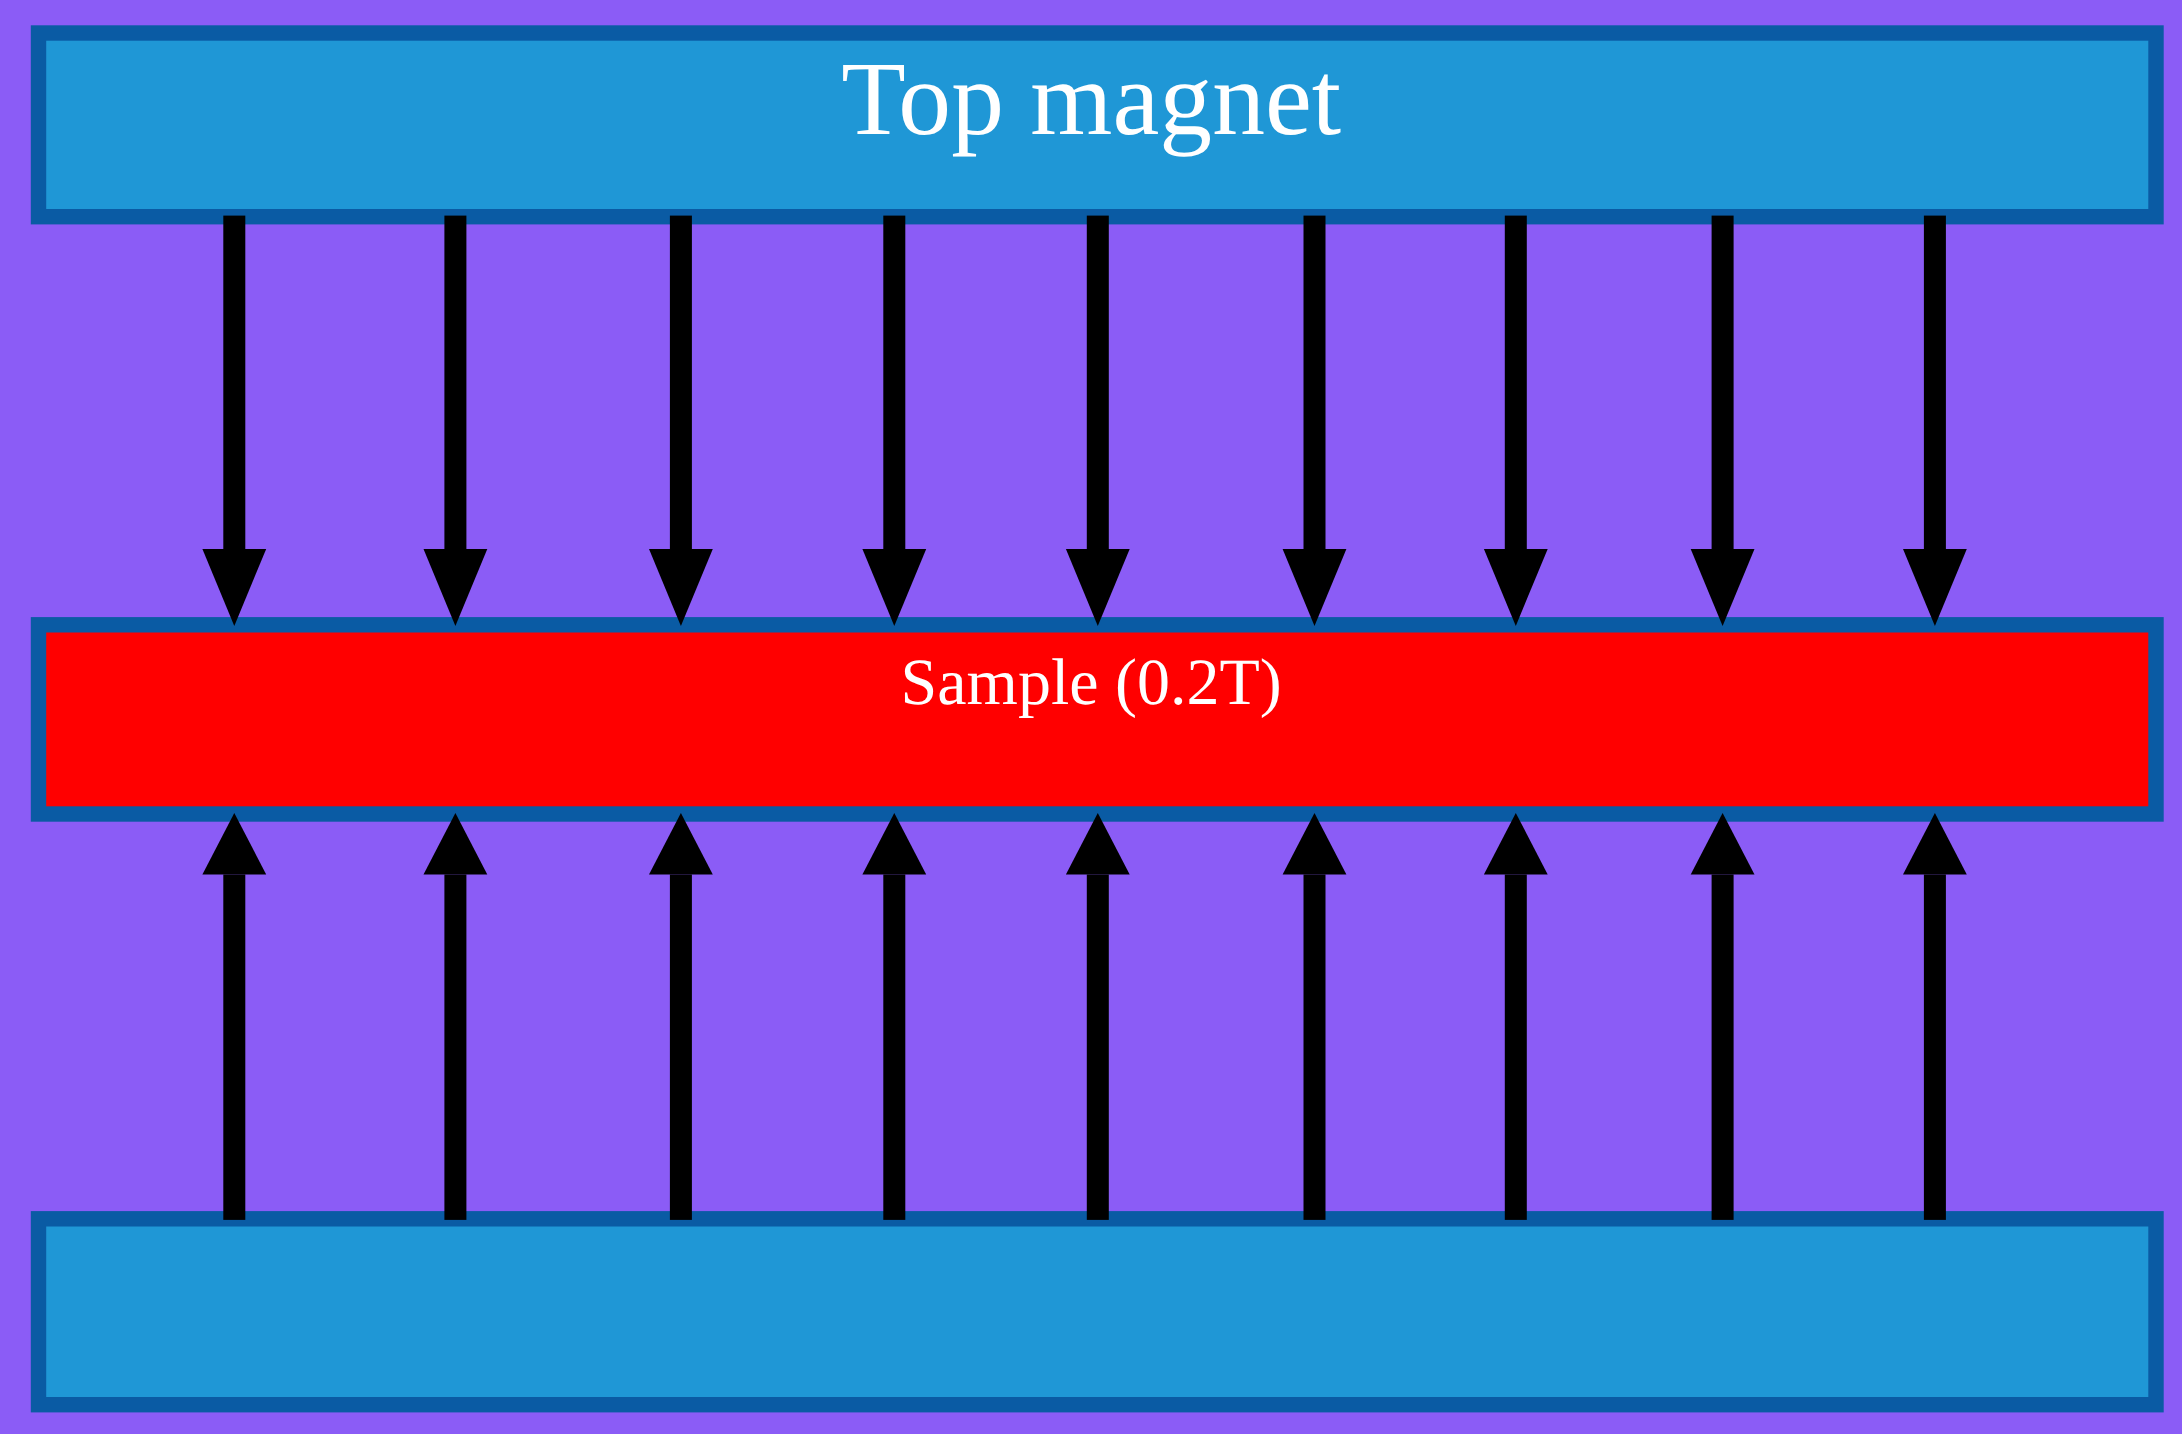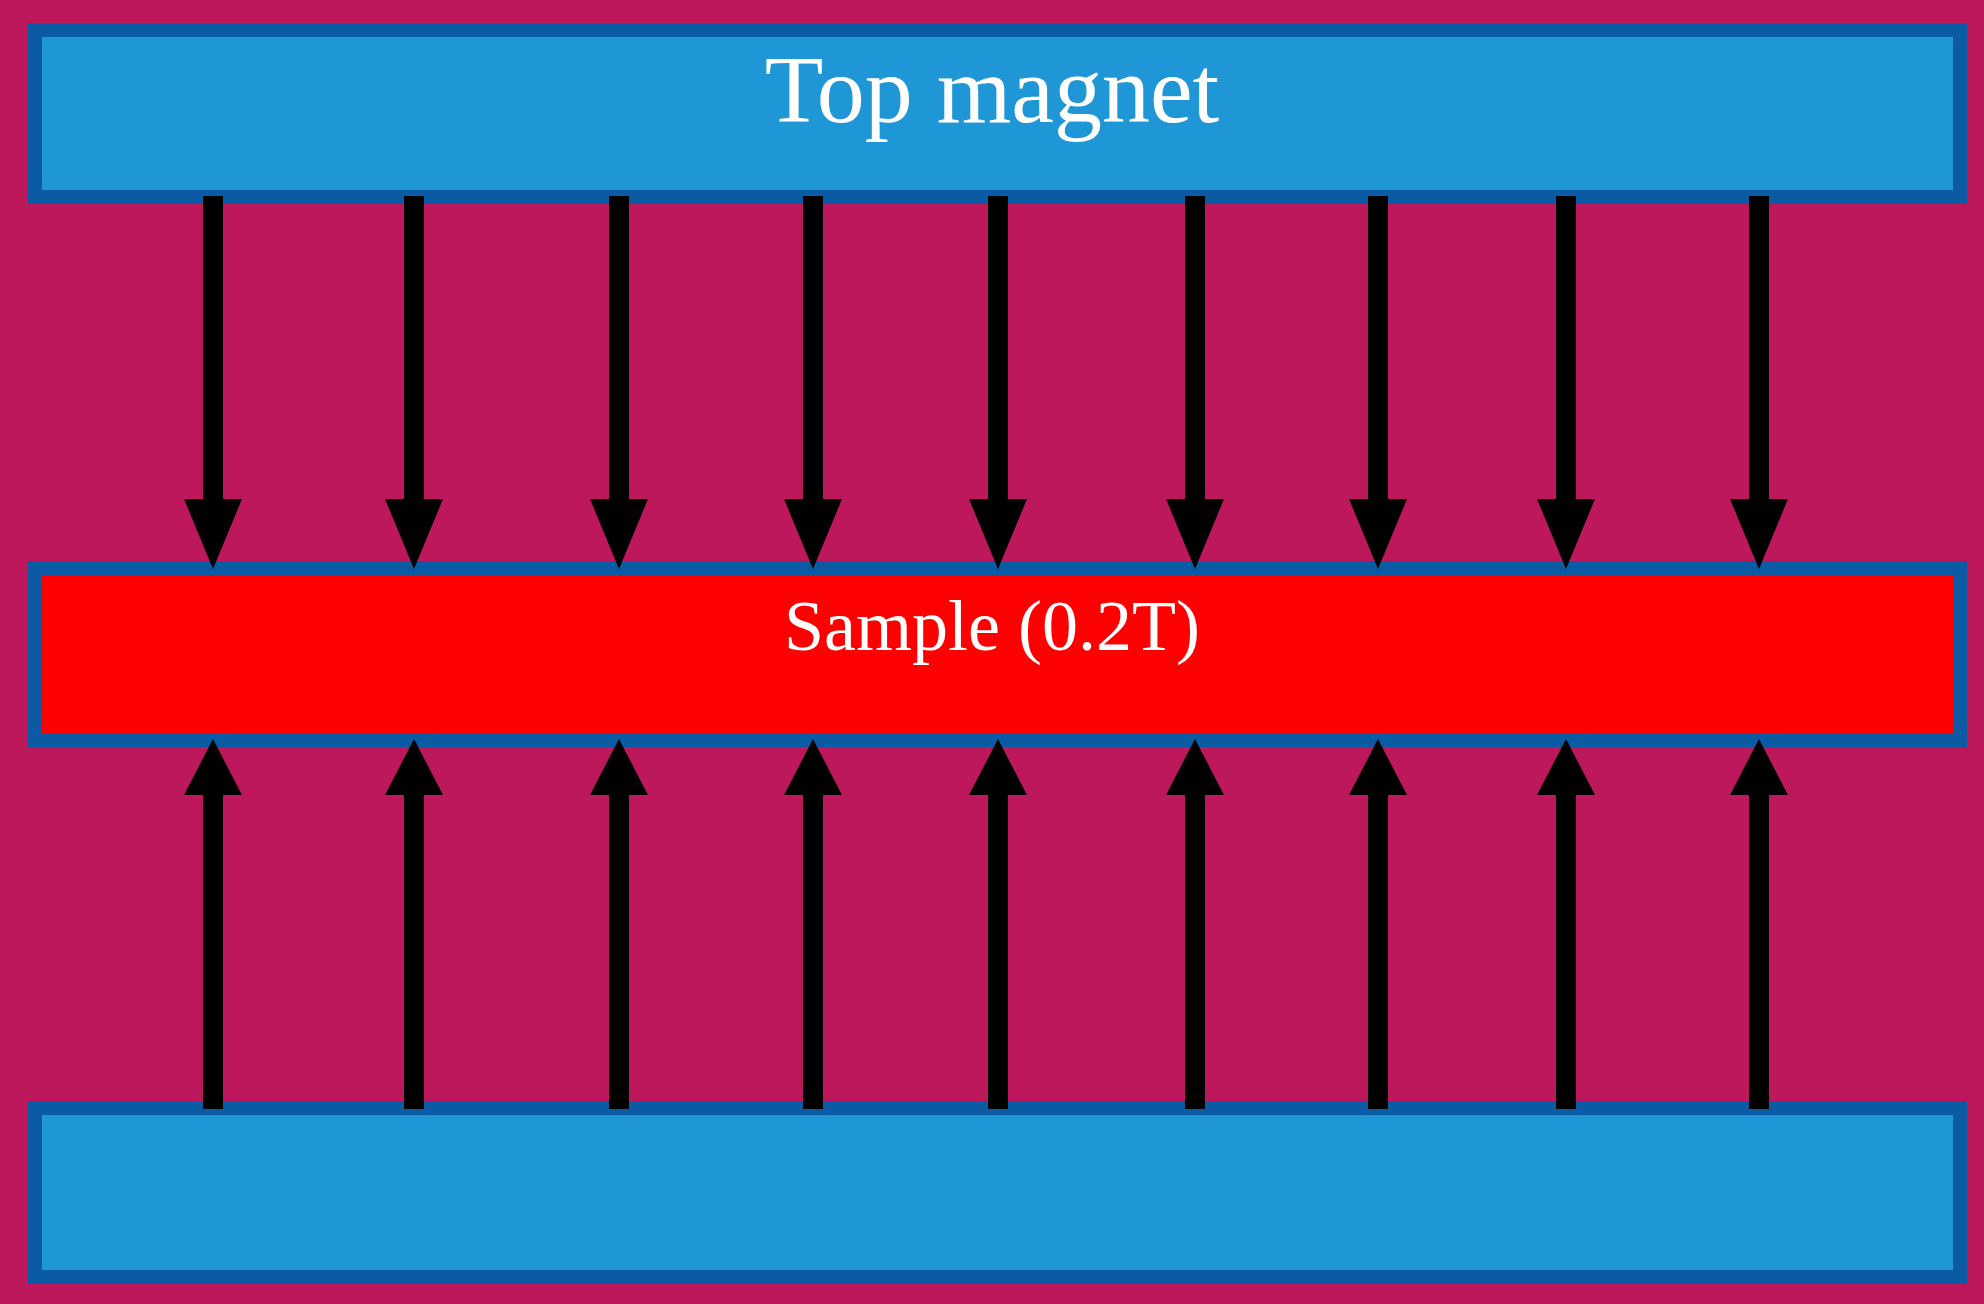--- a/index.html
+++ b/index.html
@@ -8,21 +8,21 @@
     padding: 0;
     background: #ffffff;
   }
   body {
     font-family: "Liberation Serif", "DejaVu Serif", serif;
   }
   #canvas {
     position: relative;
     width: 1984px;
     height: 1304px;
-    background: #be185d;
+    background: #8b5cf6;
     overflow: hidden;
   }
   #canvas svg {
     position: absolute;
     top: 0;
     left: 0;
     width: 1984px;
     height: 1304px;
     display: block;
   }
@@ -38,21 +38,21 @@
     white-space: nowrap;
     pointer-events: none;
     letter-spacing: 0px;
   }
   .label-top {
     top: 42px;
     font-size: 96px;
   }
   .label-sample {
     top: 590px;
-    font-size: 72px;
+    font-size: 60px;
   }
   .label-bottom {
     top: 1122px;
     font-size: 96px;
   }
 </style>
 </head>
 <body>
 
 <div id="canvas">

